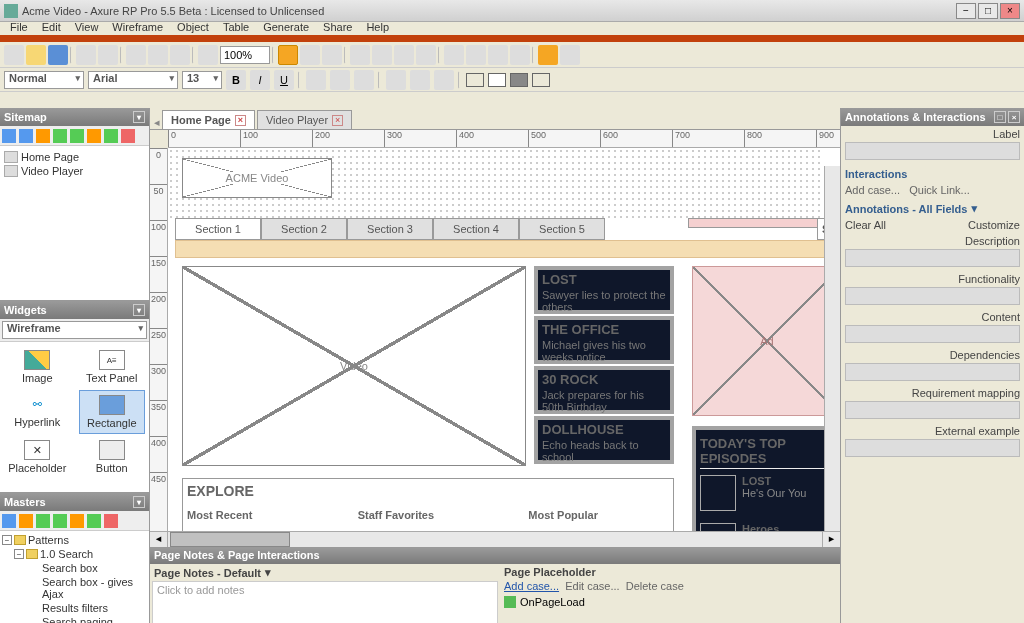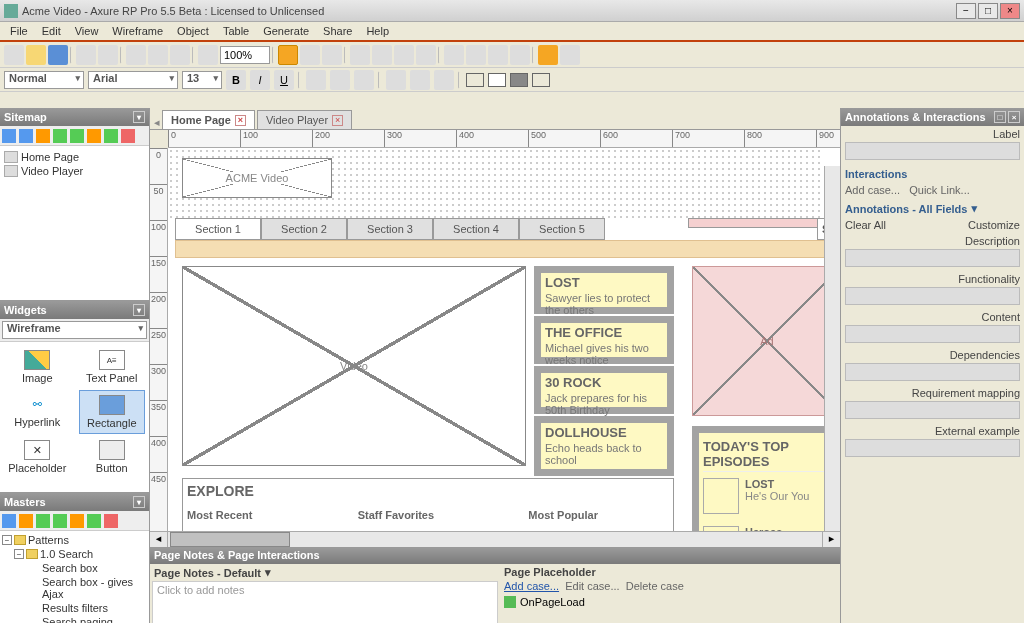--- a/index.html
+++ b/index.html
@@ -3,21 +3,21 @@
 <meta charset="utf-8">
 <style>
 * { box-sizing: border-box; margin: 0; padding: 0; font-family: Tahoma, Arial, sans-serif; font-size: 11px; }
 body { background: #ece9d8; overflow: hidden; width: 1024px; height: 623px; }
 .titlebar { height: 22px; background: linear-gradient(#e8e8e8,#d0d0d0); display: flex; align-items: center; padding: 0 4px; border-bottom: 1px solid #aaa; }
 .titlebar .icon { width: 14px; height: 14px; background: #6a9; margin-right: 4px; }
 .titlebar .title { flex: 1; color: #444; }
 .winbtns { display: flex; gap: 2px; }
 .winbtn { width: 20px; height: 16px; border: 1px solid #888; display: flex; align-items: center; justify-content: center; font-size: 10px; background: #e8e8e8; }
 .winbtn.close { background: #e88; }
-.menubar { height: 20px; display: flex; align-items: center; padding: 0 4px; gap: 2px; background: #ece9d8; border-bottom: 2px solid #c2410c; }
+.menubar { height: 20px; display: flex; align-items: flex-end; padding: 0 4px; gap: 2px; background: #ece9d8; border-bottom: 7px solid #c2410c; }
 .menubar span { padding: 2px 6px; color: #333; }
 .toolbar { height: 26px; display: flex; align-items: center; padding: 2px 4px; gap: 2px; background: #ece9d8; border-bottom: 1px solid #ccc; }
 .tbtn { width: 20px; height: 20px; border: 1px solid transparent; display: flex; align-items: center; justify-content: center; border-radius: 2px; }
 .tbtn.sep { width: 4px; border-left: 1px solid #bbb; height: 18px; }
 .tbtn.blue { background: #5a8fd6; }
 .tbtn.orange { background: #f5a623; }
 .tbtn.yellow { background: #f7d774; }
 .tbtn.grey { background: #ddd; }
 .zoom-input { width: 50px; height: 18px; border: 1px solid #999; padding: 0 3px; background: #fff; }
 .toolbar2 { height: 24px; display: flex; align-items: center; padding: 2px 4px; gap: 4px; background: #ece9d8; border-bottom: 1px solid #ccc; }
@@ -69,21 +69,21 @@
 .wf-item { position: absolute; border: 1px solid #888; background: #fff; display: flex; align-items: center; justify-content: center; color: #888; }
 .placeholder-x::before, .placeholder-x::after { content: ""; position: absolute; top: 0; left: 0; right: 0; bottom: 0; }
 .placeholder-x::before { background: linear-gradient(to top right, transparent 49.5%, #888 49.5%, #888 50.5%, transparent 50.5%); }
 .placeholder-x::after { background: linear-gradient(to top left, transparent 49.5%, #888 49.5%, #888 50.5%, transparent 50.5%); }
 .wf-tab { position: absolute; border: 1px solid #999; padding: 4px; text-align: center; color: #555; font-size: 11px; }
 .wf-tab.active { background: #fff; }
 .wf-tab.inactive { background: #e0e0e0; }
 .wf-tab.search { background: #f5d0d0; }
 .orange-bar { position: absolute; background: #f5deb3; border: 1px solid #d4a; border-color: #e0c090; }
 .pink-block { position: absolute; background: #f5d8d8; border: 1px solid #cc9999; }
-.list-block { position: absolute; border: 7px solid #a3a3a3; background: #fef9c3; }
+.list-block { position: absolute; border: 4px solid #a3a3a3; background: #0f172a; }
 .list-title { font-weight: bold; font-size: 13px; color: #666; padding: 2px 4px; }
 .list-sub { color: #777; padding: 0 4px 4px; font-size: 11px; }
 .explore-box { position: absolute; border: 1px solid #999; background: #fff; padding: 4px; }
 .explore-title { font-weight: bold; font-size: 14px; color: #666; }
 .scroll-h { height: 16px; background: #e8e8e8; border-top: 1px solid #aaa; display: flex; }
 .scroll-h .thumb { background: #c0c0c0; border: 1px solid #888; }
 .scroll-v { position: absolute; right: 0; top: 18px; bottom: 0; width: 16px; background: #e8e8e8; border-left: 1px solid #aaa; }
 
 .notes-panel { height: 92px; border-top: 1px solid #999; display: flex; }
 .notes-left { flex: 1; display: flex; flex-direction: column; }
@@ -344,21 +344,21 @@
               <div class="list-sub">Sawyer lies to protect the others</div>
             </div>
           <div class="list-block" style="left:366px;top:168px;width:140px;height:48px">
               <div class="list-title">THE OFFICE</div>
               <div class="list-sub">Michael gives his two weeks notice</div>
             </div>
           <div class="list-block" style="left:366px;top:218px;width:140px;height:48px">
               <div class="list-title">30 ROCK</div>
               <div class="list-sub">Jack prepares for his 50th Birthday</div>
             </div>
-          <div class="list-block" style="left:366px;top:268px;width:140px;height:60px">
+          <div class="list-block" style="left:366px;top:268px;width:140px;height:48px">
               <div class="list-title">DOLLHOUSE</div>
               <div class="list-sub">Echo heads back to school</div>
             </div>
 
           <div class="pink-block placeholder-x" style="left:524px;top:118px;width:150px;height:150px;display:flex;align-items:center;justify-content:center;color:#a77">
               <span style="z-index:1">Ad</span>
             </div>
 
           <div class="list-block" style="left:524px;top:278px;width:150px;padding:4px">
             <div style="font-weight:bold;font-size:13px;color:#666;padding:2px 0">TODAY'S TOP EPISODES</div>

